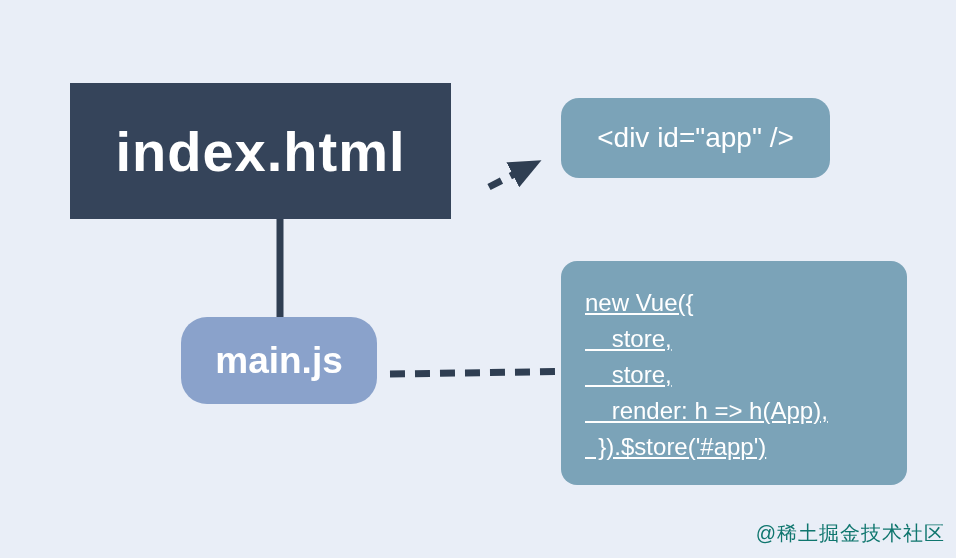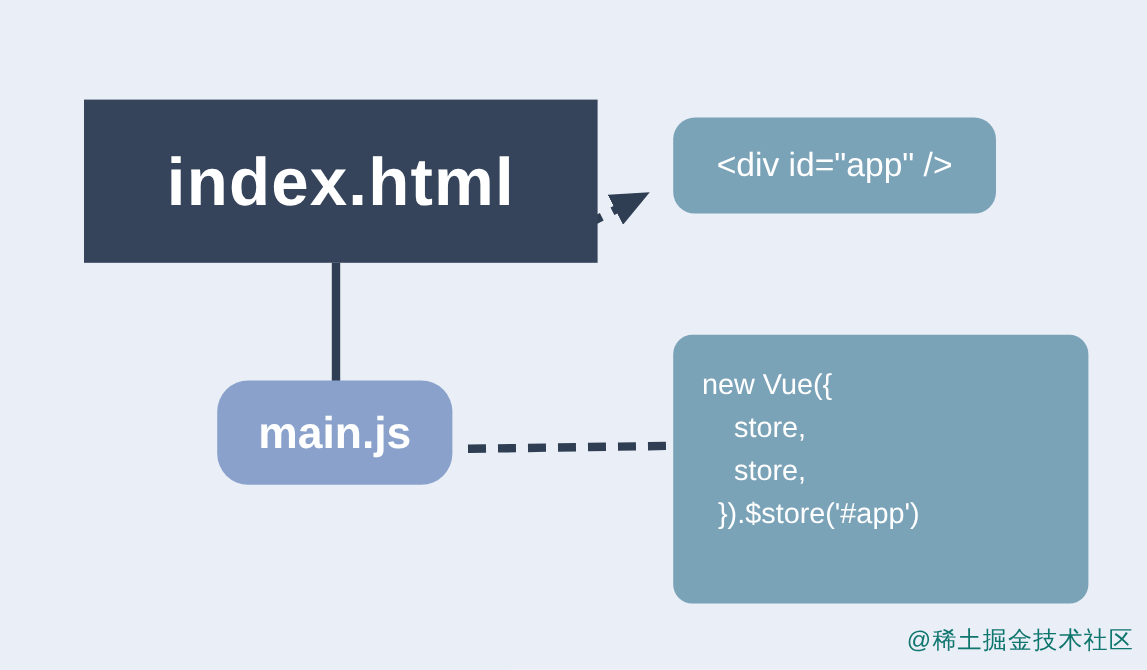--- a/index.html
+++ b/index.html
@@ -18,21 +18,21 @@
     position: absolute;
     display: flex;
     align-items: center;
     justify-content: center;
     color: #ffffff;
     box-sizing: border-box;
   }
   .node-index-html {
     left: 70px;
     top: 83px;
-    width: 428px;
+    width: 381px;
     height: 136px;
     background: #35445a;
     font-size: 56px;
     font-weight: bold;
     letter-spacing: 1px;
   }
   .node-div-app {
     left: 561px;
     top: 98px;
     width: 269px;
@@ -47,27 +47,28 @@
     top: 317px;
     width: 196px;
     height: 87px;
     background: #8aa2cb;
     border-radius: 26px;
     font-size: 37px;
     font-weight: bold;
   }
   .node-vue-code {
     left: 561px;
-    top: 279px;
+    top: 261px;
     width: 346px;
     height: 224px;
     background: #7ba3b8;
     border-radius: 16px;
     display: block;
     padding: 24px 0 0 24px;
+    text-decoration: underline;
   }
   .code-line {
     white-space: pre;
     color: #ffffff;
     font-size: 24px;
     line-height: 36px;
   }
   svg.connectors {
     position: absolute;
     left: 0;
@@ -113,18 +114,19 @@
   </div>
 
   <div class="node node-main-js">
     <span>main.js</span>
   </div>
 
   <div class="node node-vue-code">
     <div class="code-line">new Vue({</div>
     <div class="code-line">    store,</div>
     <div class="code-line">    store,</div>
+    <div class="code-line">    render: h =&gt; h(App),</div>
     <div class="code-line">  }).$store('#app')</div>
   </div>
 
   <div class="watermark">@稀土掘金技术社区</div>
 
 </div>
 
 </body></html>

